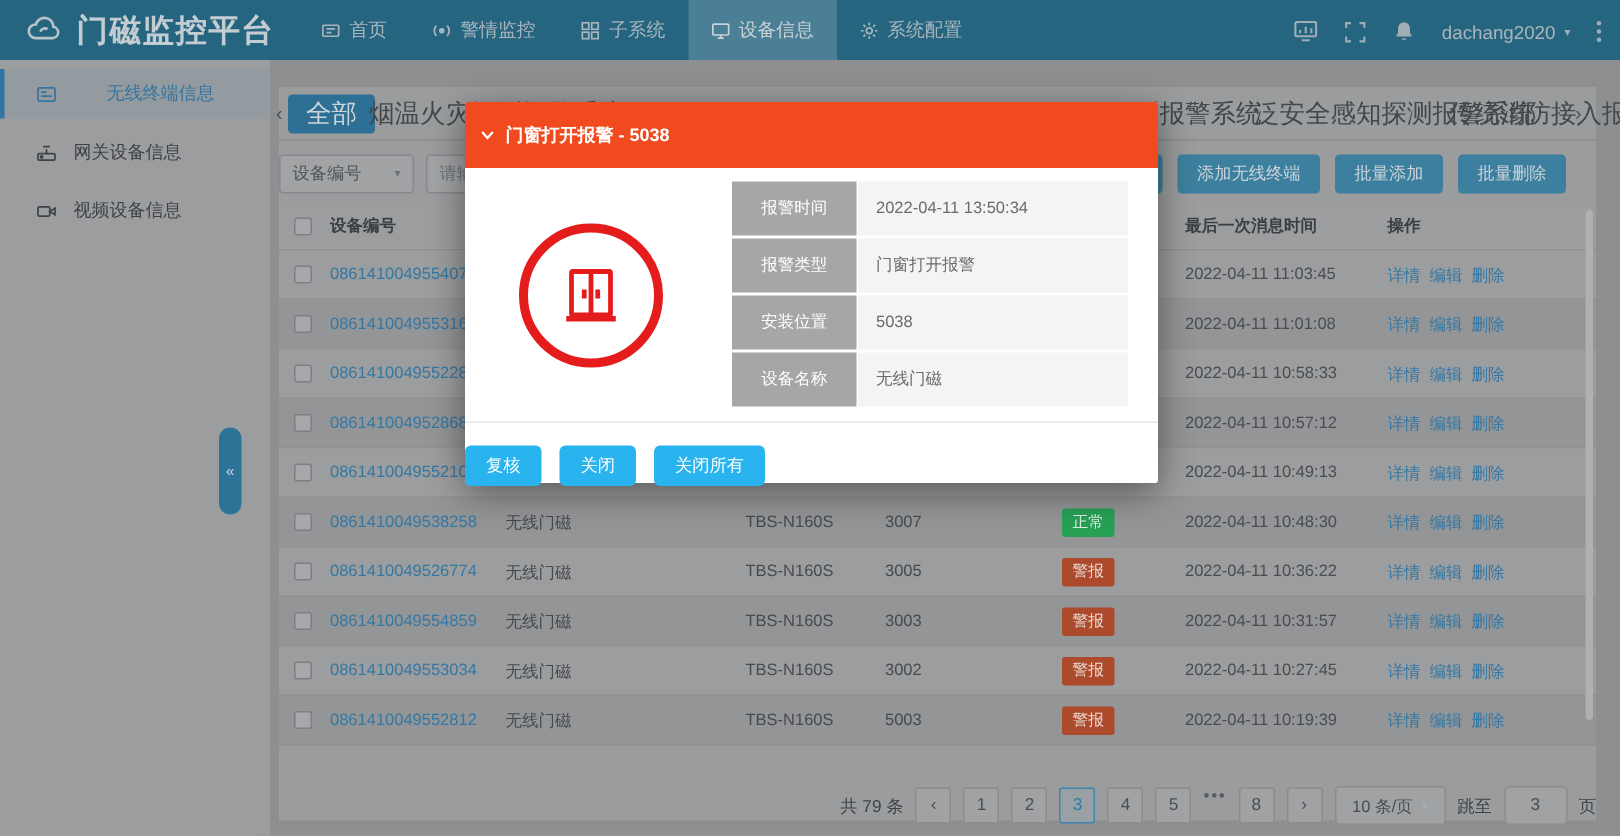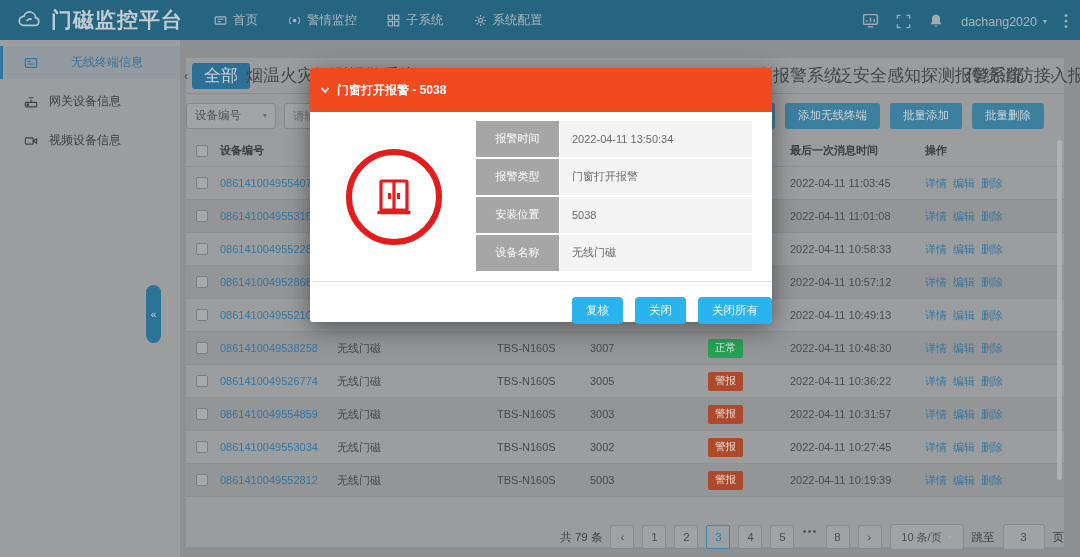--- a/index.html
+++ b/index.html
@@ -95,25 +95,25 @@
     background:#ffffff; z-index:50; box-shadow:0 6px 24px rgba(0,0,0,0.45); border-radius:2px; }
   .modal-header { height:44px; background:#f04a1e; display:flex; align-items:center;
     gap:7px; padding-left:10px; color:#ffffff; font-size:12px; font-weight:bold;
     border-radius:2px 2px 0 0; }
   .modal-body { height:169px; display:flex; align-items:center; }
   .alarm-circle { width:96px; height:96px; border:6px solid #e51c1c; border-radius:50%;
     margin-left:36px; display:flex; align-items:center; justify-content:center; }
   .detail-table { margin-left:34px; width:276px; }
   .detail-row { display:flex; margin-bottom:2px; }
   .detail-label { width:83px; height:36px; background:#a6a6a6; color:#ffffff;
-    font-size:11px; display:flex; align-items:center; justify-content:center; }
+    font-size:11px; display:flex; align-items:center; justify-content:center;margin-left:12px; }
   .detail-value { flex:1; height:36px; background:#f4f4f4; color:#6b6b6b; font-size:11px;
     display:flex; align-items:center; padding-left:12px; margin-left:1px; }
   .modal-footer { border-top:1px solid #e6e6e6; height:57px; display:flex;
-    align-items:center; justify-content:flex-end; gap:12px; }
+    align-items:center; justify-content:flex-start; gap:12px; }
   .m-btn { height:27px; padding:0 14px; background:#29b4f0; color:#ffffff; border:none;
     border-radius:4px; font-size:11.5px; cursor:pointer;
     font-family:"Liberation Sans","DejaVu Sans",sans-serif; }
 </style>
 </head>
 <body>
 
 <header class="navbar">
   <div class="logo">
     <span>
@@ -146,20 +146,29 @@
       <div class="nav-item">
         <span class="icon">
           <svg width="13" height="13" viewBox="0 0 16 16" fill="none" stroke="currentColor" stroke-width="1.4">
             <rect x="1.5" y="1.5" width="5.3" height="5.3"></rect>
             <rect x="9.2" y="1.5" width="5.3" height="5.3"></rect>
             <rect x="1.5" y="9.2" width="5.3" height="5.3"></rect>
             <rect x="9.2" y="9.2" width="5.3" height="5.3"></rect>
           </svg>
         </span>
         <span>子系统</span>
+      </div>
+      <div class="nav-item active">
+        <span class="icon">
+          <svg width="13" height="13" viewBox="0 0 16 16" fill="none" stroke="currentColor" stroke-width="1.4">
+            <rect x="1.5" y="2.5" width="13" height="9" rx="1"></rect>
+            <path d="M5.5 14h5M8 11.5V14"></path>
+          </svg>
+        </span>
+        <span>设备信息</span>
       </div>
       <div class="nav-item">
         <span class="icon">
           <svg width="13" height="13" viewBox="0 0 16 16" fill="none" stroke="currentColor" stroke-width="1.4">
             <circle cx="8" cy="8" r="2.4"></circle>
             <path d="M8 1.2v2.2M8 12.6v2.2M1.2 8h2.2M12.6 8h2.2M3.2 3.2l1.6 1.6M11.2 11.2l1.6 1.6M12.8 3.2l-1.6 1.6M4.8 11.2l-1.6 1.6"></path>
           </svg>
         </span>
         <span>系统配置</span>
       </div>

